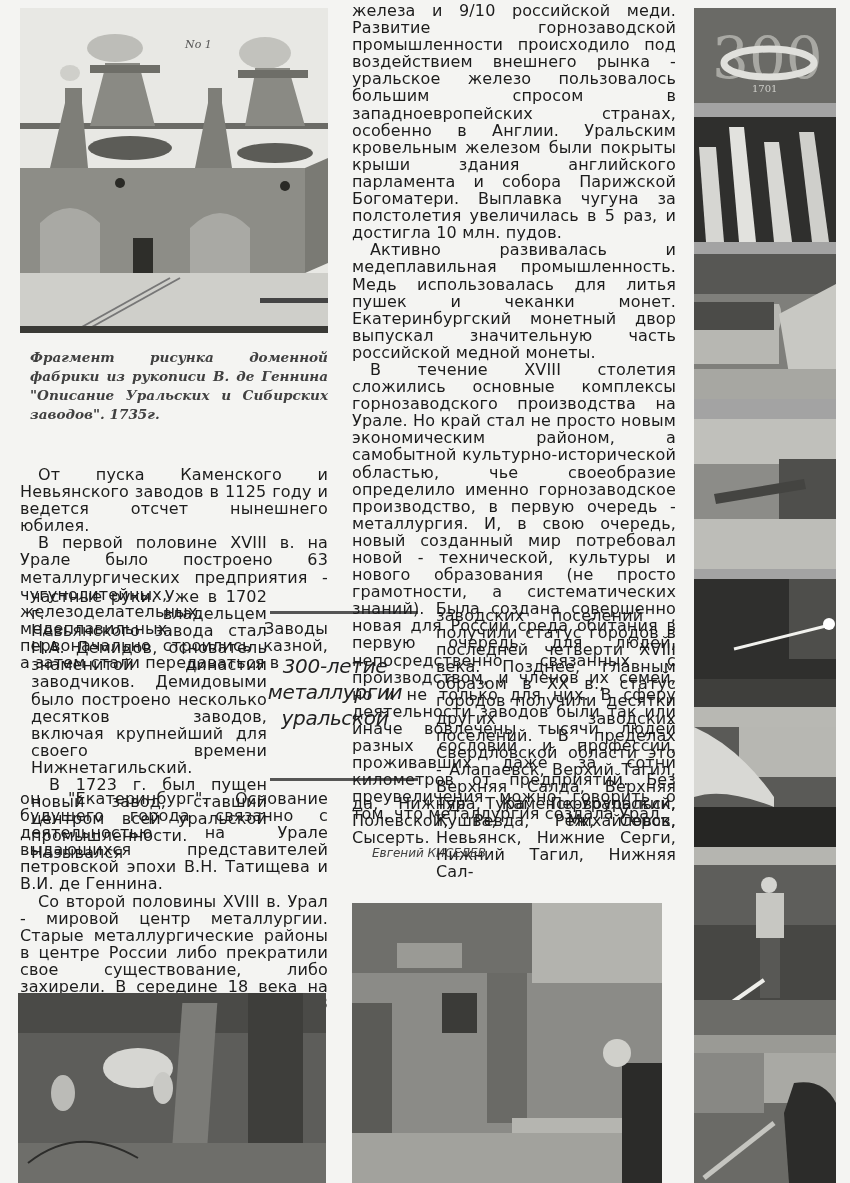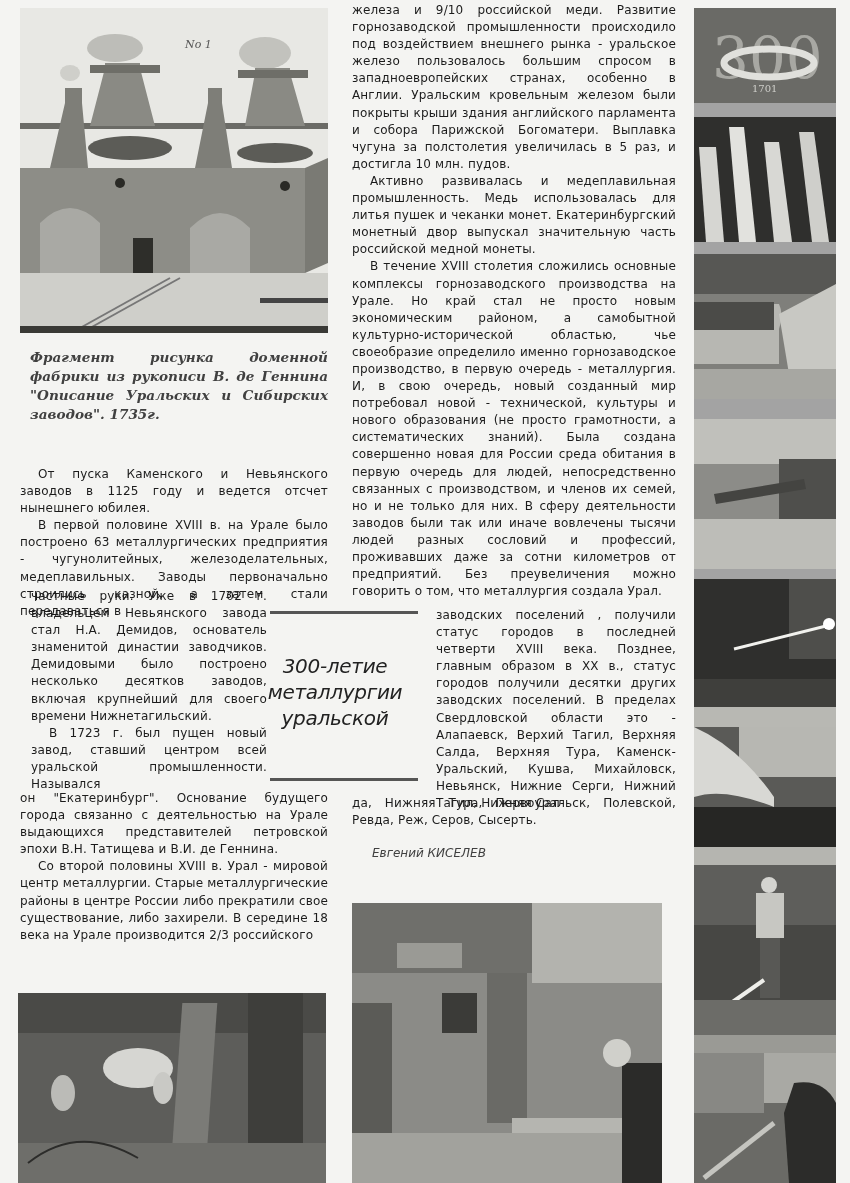--- a/index.html
+++ b/index.html
@@ -4,21 +4,21 @@
 <style>
   html, body { margin: 0; padding: 0; }
   body {
     width: 850px; height: 1183px; position: relative; overflow: hidden;
     background: #f4f4f2;
     font-family: "DejaVu Sans", sans-serif;
     color: #1c1c1c;
   }
   .abs { position: absolute; }
   .txt {
-    font-size: 12px; line-height: 17.1px; text-align: justify;
+    font-size: 16px; line-height: 17.1px; text-align: justify;
     letter-spacing: 0.15px;
   }
   .txt p { margin: 0; text-indent: 18px; }
   .txt p.noind { text-indent: 0; }
   .photo {
     position: absolute; overflow: hidden;
     background: #777;
   }
   
   #engraving { left: 20px; top: 8px; width: 308px; height: 325px; background: #eab308; }

